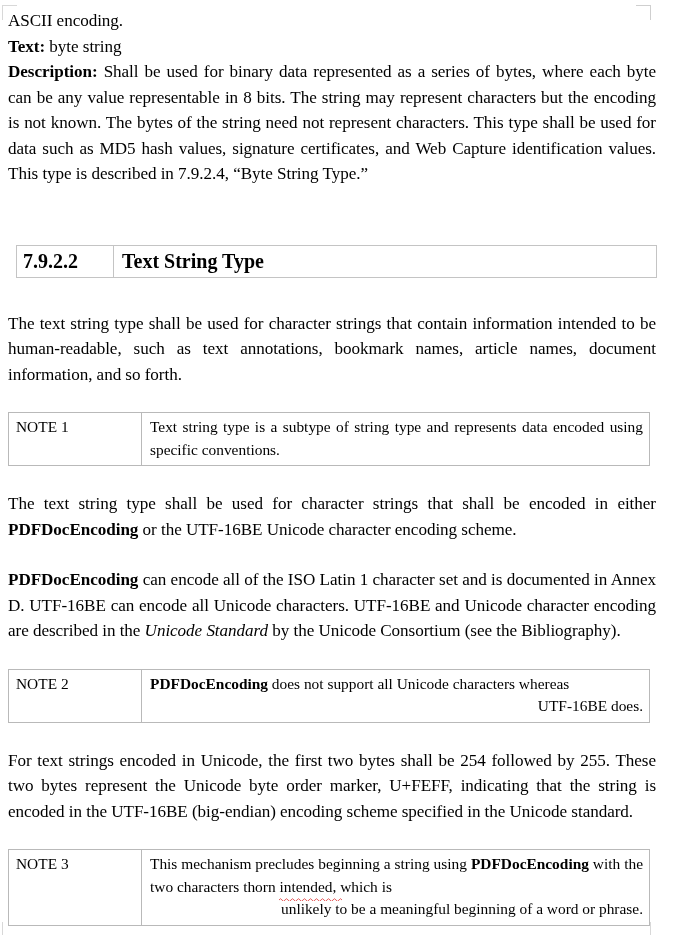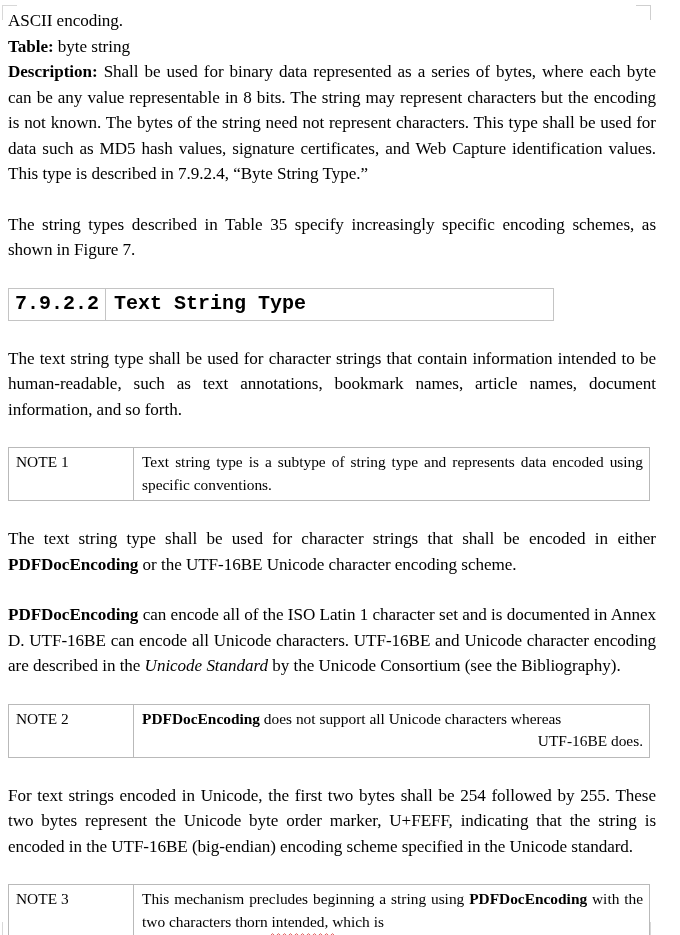--- a/index.html
+++ b/index.html
@@ -54,24 +54,23 @@
   p.body-text.flush { text-align: left; }
 
   .gap-para { height: 25px; }
 
   b, .bold { font-weight: bold; }
   i, .ital { }
 
   
   .heading-table {
     border-collapse: collapse;
-    width: 546px;
-    margin: 0;
+    width: 641px;
+    margin: 8px;
     table-layout: fixed;
-    font-family: Liberation Mono, monospace;
   }
   .heading-table td {
     border: 1px solid #c4c4c4;
     padding: 2px 6px 3px 6px;
     vertical-align: middle;
     font-size: 20px;
     font-weight: bold;
     line-height: 26px;
     white-space: nowrap;
   }
@@ -86,21 +85,21 @@
     margin: 0;
   }
   .note-table td {
     border: 1px solid #b9b9b9;
     vertical-align: top;
     font-size: 15.4px;
     line-height: 22.5px;
   }
   .note-label {
     width: 113px;
-    padding: 3px 4px 4px 7px;
+    padding: 3px 12px 4px 7px;
     white-space: nowrap;
     margin-left: 48px;
   }
   .note-body {
     padding: 3px 6px 4px 8px;
     text-align: justify;
     text-justify: inter-word;
   }
   .note-body .last-line { text-align: right; }
 
@@ -124,27 +123,26 @@
 <div class="page">
 
   <span class="crop-mark tl"></span>
   <span class="crop-mark tr"></span>
   <span class="crop-mark bl"></span>
   <span class="crop-mark br"></span>
 
   <div class="content">
 
     <p class="body-text flush"><span>ASCII encoding.</span><br>
-      <b>Table:</b><span> byte string</span><br>
+      <b>Text:</b><span> byte string</span><br>
     </p>
     <p class="body-text"><b>Description:</b><span> Shall be used for binary data represented as a series of bytes, where each byte can be any value representable in 8 bits. The string may represent characters but the encoding is not known. The bytes of the string need not represent characters. This type shall be used for data such as MD5 hash values, signature certificates, and Web Capture identification values. This type is described in 7.9.2.4, “Byte String Type.”</span></p>
 
     <div class="gap-para"></div>
 
-    <p class="body-text">The string types described in Table 35 specify increasingly specific encoding schemes, as shown in Figure 7.</p>
 
     <div class="gap-para"></div>
 
     <table class="heading-table">
       <tbody>
           <tr>
         <td class="heading-num">7.9.2.2</td>
         <td class="heading-title">Text String Type</td>
       </tr>
     </tbody>

